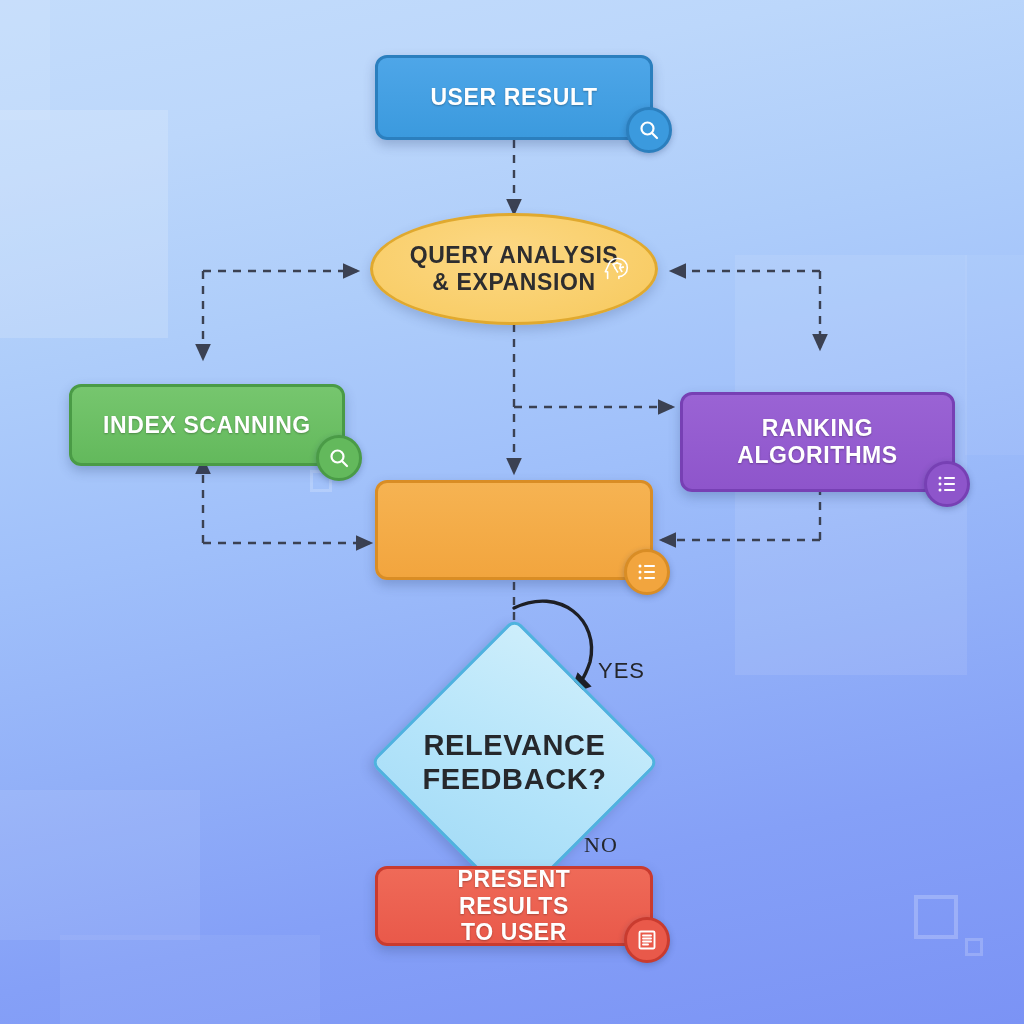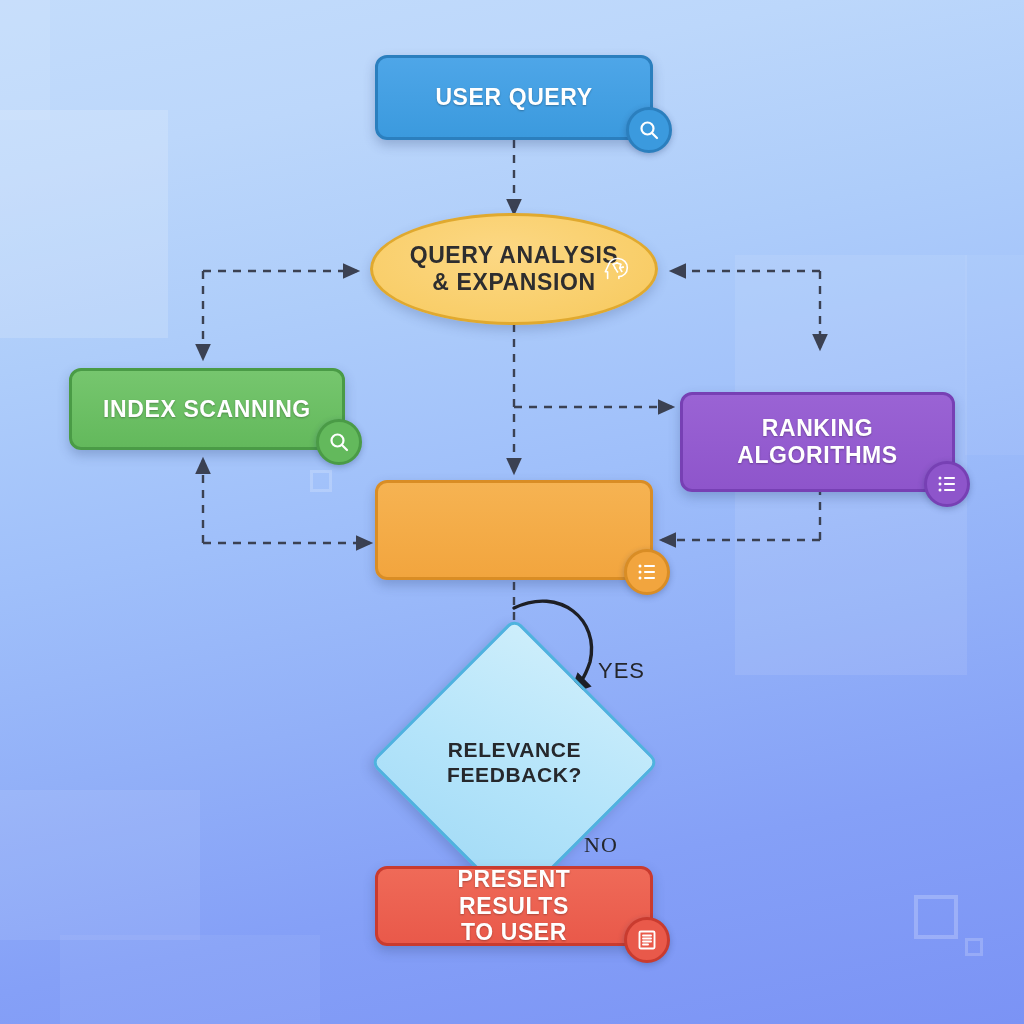--- a/index.html
+++ b/index.html
@@ -48,21 +48,21 @@
     border-radius: 12px;
     font-weight: bold;
     font-size: 23px;
     color: #ffffff;
     text-shadow: 0 1px 2px rgba(0,0,0,0.28);
     box-shadow: 0 5px 12px rgba(40,60,110,0.28);
   }
 
   
   #n-user-query  { background: linear-gradient(180deg,#4ea6e8,#3b9ade); border: 3px solid #2b7fbe; }
-  #n-index-scan  { background: linear-gradient(180deg,#76c66e,#63b95c); border: 3px solid #4a9b46; }
+  #n-index-scan  { background: linear-gradient(180deg,#76c66e,#63b95c); border: 3px solid #4a9b46; margin-top: 16px; }
   #n-ranking     { background: linear-gradient(180deg,#9a63d4,#8e55cb); border: 3px solid #7740b4; }
   #n-result-set  { background: linear-gradient(180deg,#f6b352,#f2a53e); border: 3px solid #d98d25; }
   #n-present     { background: linear-gradient(180deg,#ef6a58,#e9594a); border: 3px solid #c93b2f; }
 
   
   #n-query-analysis {
     border-radius: 50%;
     background: radial-gradient(ellipse at 45% 35%, #fcd884 0%, #f9cf6c 60%, #f6c85c 100%);
     border: 3px solid #e0a92f;
     color: #2d2d2f;
@@ -70,21 +70,21 @@
     font-size: 23px;
     text-shadow: none;
     box-shadow: 0 5px 12px rgba(40,60,110,0.22);
   }
 
   
   #n-relevance {
     background: transparent;
     color: #26282c;
     font-weight: bold;
-    font-size: 21px;
+    font-size: 29px;
   }
   #n-relevance .diamond-bg {
     position: absolute; inset: 0;
     background: linear-gradient(160deg,#cdeefb 0%,#b4e4fa 55%,#a3dbf6 100%);
     border: 3px solid #4fb3de;
     transform: rotate(45deg);
     border-radius: 10px;
     box-shadow: 0 5px 12px rgba(40,60,110,0.22);
   }
   #n-relevance .label { position: relative; z-index: 2; padding: 0 10px; }
@@ -166,21 +166,21 @@
 
     <path class="wire" d="M 514 582 L 514 660" marker-end="url(#arrow)"></path>
 
     <path class="wire-solid" d="M 514 608 C 560 586 600 620 590 662 C 584 680 578 686 572 692" marker-end="url(#arrow-solid)"></path>
 
     <path class="wire" d="M 514 800 L 514 862" marker-end="url(#arrow)"></path>
     <path class="wire-solid" d="M 578 812 L 558 796" marker-end="url(#arrow-solid)"></path>
   </svg>
 
   <div class="node box" id="n-user-query" style="left:375px; top:55px; width:278px; height:85px;">
-    <span class="label">USER QUERY</span>
+    <span class="label">USER RESULT</span>
     <span class="badge" id="b-user-query">
       <svg width="24" height="24" viewBox="0 0 24 24" fill="none" stroke="#ffffff" stroke-width="2.2" stroke-linecap="round">
         <circle cx="10.5" cy="10.5" r="6"></circle>
           <line x1="15" y1="15" x2="20" y2="20"></line>
       </svg>
     </span>
   </div>
 
   <div class="node" id="n-query-analysis" style="left:370px; top:213px; width:288px; height:112px;">
     <span class="label">QUERY ANALYSIS

